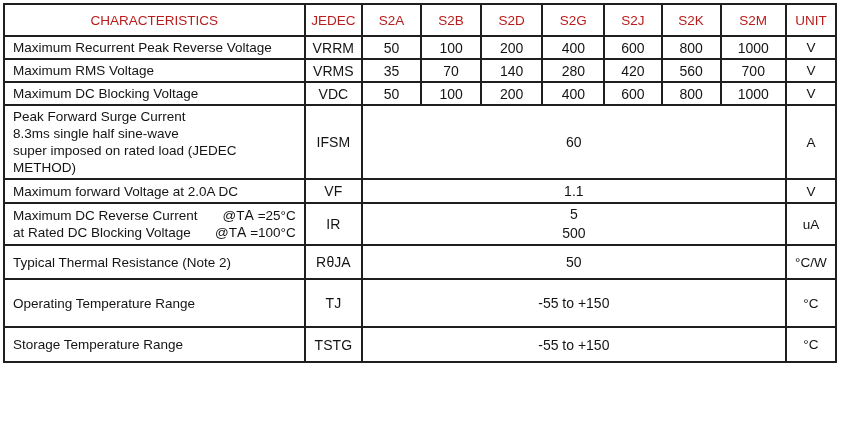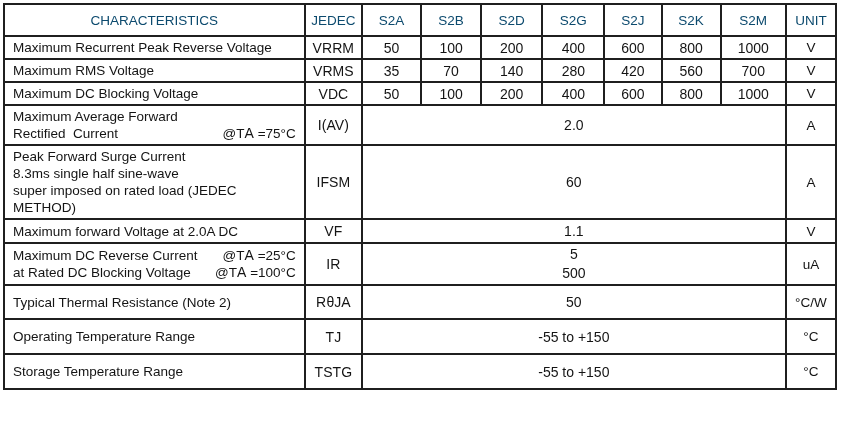--- a/index.html
+++ b/index.html
@@ -16,41 +16,41 @@
     width: 834px;
   }
   th, td {
     border: 2px solid #1f1f1f;
     vertical-align: middle;
     font-weight: normal;
     padding: 0;
     overflow: hidden;
     background: #ffffff;
   }
-  th { font-size: 13.5px; text-align: center; color: #0c4a6e; }
+  th { font-size: 13.5px; text-align: center; color: #b91c1c; }
   td.char { text-align: left; padding: 2px 8px; font-size: 13.5px; line-height: 17px; }
   td.sym  { text-align: center; font-size: 14px; letter-spacing: 0.2px; }
   td.val  { text-align: center; font-size: 14px; }
   td.unit { text-align: center; font-size: 13.5px; }
   .sub { font-size: 14px; letter-spacing: 0; }
   .line {
     display: flex; justify-content: space-between; align-items: baseline;
     line-height: 17px; white-space: pre-wrap;
   }
   .cond { font-size: 13.5px; white-space: pre; }
   .vline { line-height: 19px; }
   tr.h-hdr { height: 32px; }
   tr.h-s   { height: 19px; }
   tr.h-av  { height: 35px; }
   tr.h-fsm { height: 55px; }
   tr.h-vf  { height: 24px; }
   tr.h-ir  { height: 42px; }
   tr.h-cj  { height: 44px; }
   tr.h-rth { height: 34px; }
-  tr.h-tj  { height: 35px; }
+  tr.h-tj  { height: 48px; }
   tr.h-tst { height: 35px; }
 </style>
 </head>
 <body>
 
 <div class="page">
 <table class="spec">
   <colgroup>
     <col style="width:300px">
         <col style="width:57px">
@@ -110,29 +110,20 @@
     <td class="val">50</td>
     <td class="val">100</td>
     <td class="val">200</td>
     <td class="val">400</td>
     <td class="val">600</td>
     <td class="val">800</td>
     <td class="val">1000</td>
     <td class="unit">V</td>
   </tr>
 
-  <tr class="h-av">
-    <td class="char">
-      <div class="line"><span>Maximum Average Forward</span></div>
-      <div class="line"><span>Rectified  Current</span><span class="cond"><span>@T</span><span class="sub">A</span><span> =75°C</span></span></div>
-    </td>
-    <td class="sym"><span>I</span><span class="sub">(AV)</span></td>
-    <td class="val" colspan="7">2.0</td>
-    <td class="unit">A</td>
-  </tr>
 
   <tr class="h-fsm">
     <td class="char">
       <div class="line"><span>Peak Forward Surge Current</span></div>
       <div class="line"><span>8.3ms single half sine-wave</span></div>
       <div class="line"><span>super imposed on rated load (JEDEC METHOD)</span></div>
     </td>
     <td class="sym"><span>I</span><span class="sub">FSM</span></td>
     <td class="val" colspan="7">60</td>
     <td class="unit">A</td>

